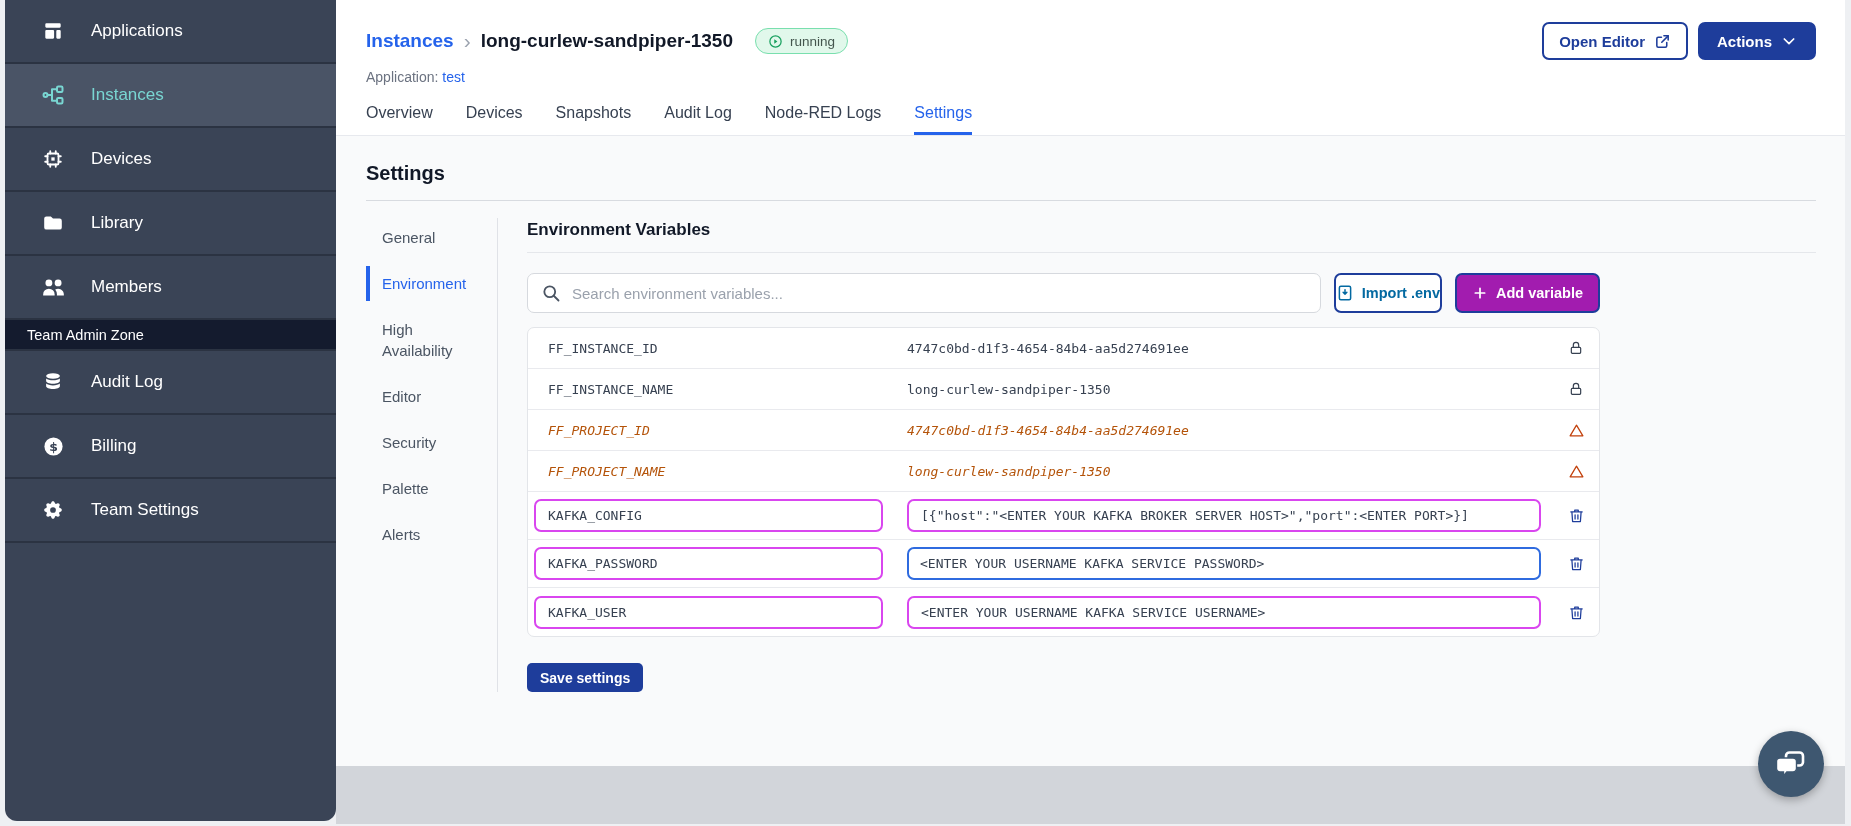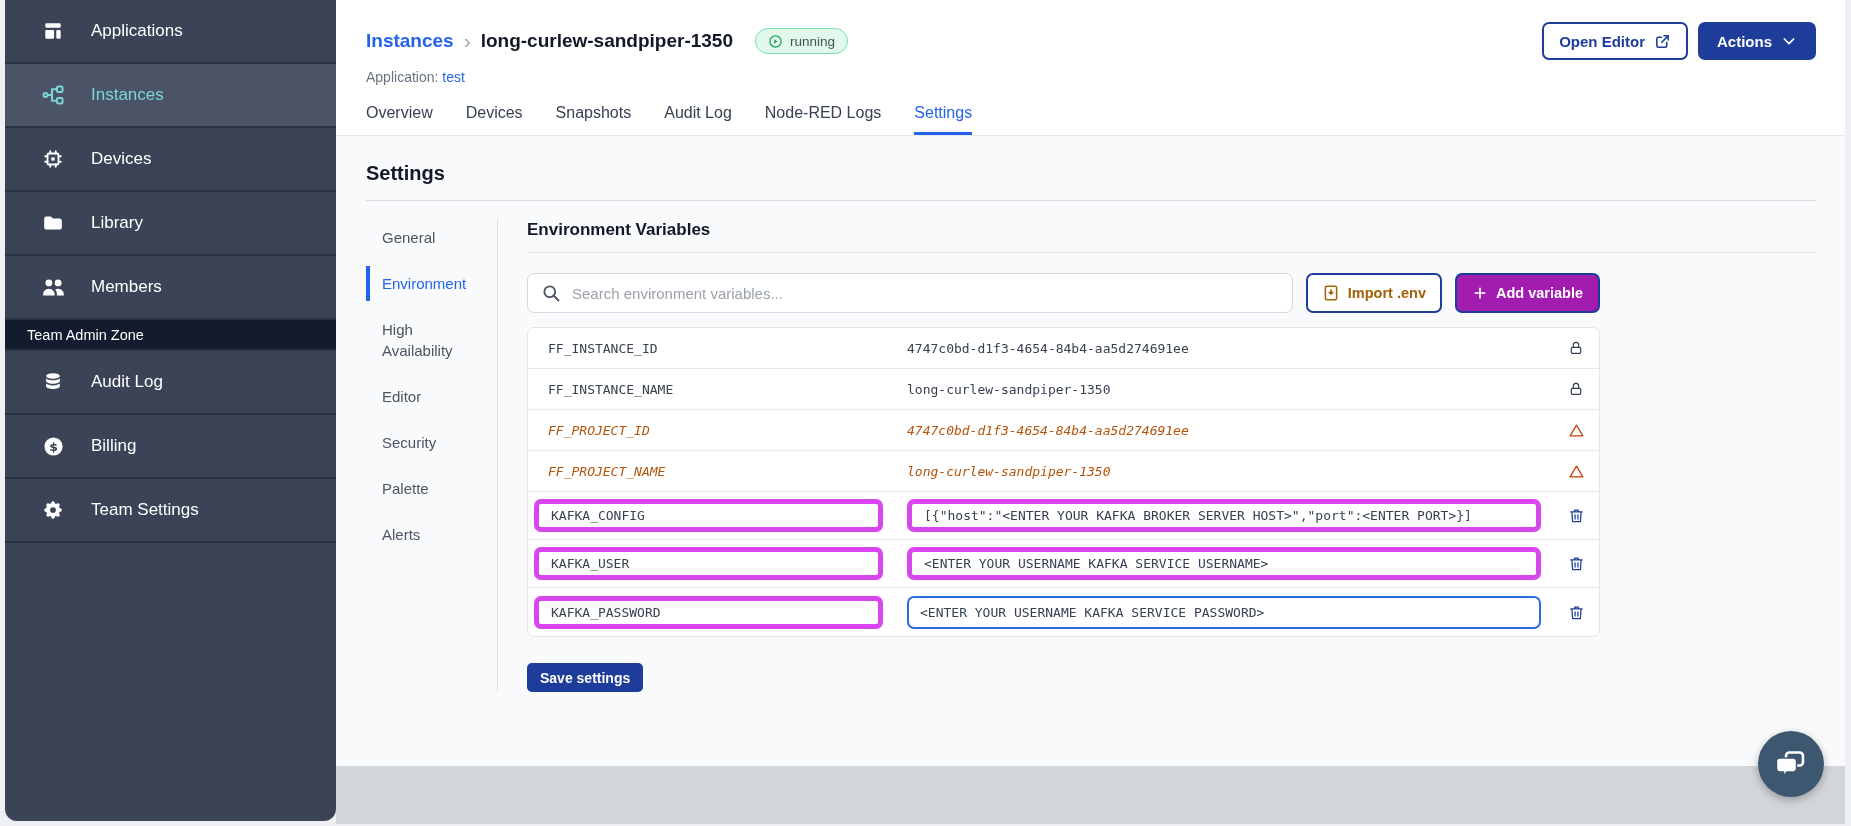--- a/index.html
+++ b/index.html
@@ -55,39 +55,39 @@
   .panel-divider { border-top:1px solid #e5e7eb; margin-top:12px; }
 
   .controls { display:flex; width:1073px; gap:13px; margin-top:20px; }
   .search-box { flex:1; height:40px; background:#fff; border:1px solid #d6d9de; border-radius:7px;
                 display:flex; align-items:center; gap:11px; padding:0 13px; }
   .search-box input { border:none; outline:none; flex:1; font-size:15px; color:#374151;
                       font-family:"Liberation Sans", sans-serif; background:transparent; }
   .search-box input::placeholder { color:#9aa1ac; }
   .btn-sm { display:flex; align-items:center; gap:8px; height:40px; border-radius:7px;
             font-size:14.5px; font-weight:700; cursor:pointer; }
-  .btn-import { background:#fff; border:2px solid #1e3d9b; color:#a16207; padding:0 14px;text-align:center; }
+  .btn-import { background:#fff; border:2px solid #1e3d9b; color:#0369a1; padding:0 0;text-align:center; }
   .btn-add { background:#a21caf; border:2px solid #1e3d9b; color:#fff; padding:0 15px; }
 
   .env-table { width:1073px; margin-top:14px; background:#fff; border:1px solid #e3e5e9;
                border-radius:7px; overflow:hidden; }
   .t-head { display:flex; align-items:center; height:40px; background:#f3f4f6;
             border-bottom:1px solid #e3e5e9; font-size:15px; font-weight:700; color:#1f2937;
             font-family:"Liberation Sans", sans-serif; }
   .c-name { width:379px; padding-left:20px; flex-shrink:0; }
   .c-value { flex:1; }
   .c-action { width:46px; flex-shrink:0; display:flex; justify-content:center; align-items:center; }
   .t-row { display:flex; align-items:center; height:41px; border-bottom:1px solid #e9eaee;
            font-family:"DejaVu Sans Mono", monospace; font-size:13px; color:#374151; }
   .t-row:last-child { border-bottom:none; }
   .t-row.warn .c-name, .t-row.warn .c-value { color:#b45309; font-style:italic; }
   .t-row.inputs { height:48px; }
   .t-row.inputs .c-name { padding:0 24px 0 6px; }
   .t-row.inputs .c-value { padding-right:12px; }
-  .cell-input { width:100%; height:33px; border:5px solid #d946ef; border-radius:7px;
+  .cell-input { width:100%; height:33px; border:2px solid #d946ef; border-radius:7px;
                 background:#fff; font-family:"DejaVu Sans Mono", monospace; font-size:13px;
                 color:#374151; padding:0 12px; outline:none; }
   .cell-input.focused { border:2px solid #2f6bdf; padding:0 11px; }
 
   .save-btn { margin-top:26px; height:29px; padding:0 13px; background:#1e3d9b; color:#fff;
               border:none; border-radius:5px; font-size:14px; font-weight:700;
               font-family:"Liberation Sans", sans-serif; cursor:pointer; display:inline-flex; align-items:center; }
 
   .footer-band { height:58px; background:#d2d5da; }
 
@@ -315,32 +315,32 @@
               <div class="c-name"><input class="cell-input" value="KAFKA_CONFIG" style=""></div>
               <div class="c-value"><input class="cell-input" value="[{&quot;host&quot;:&quot;&lt;ENTER YOUR KAFKA BROKER SERVER HOST&gt;&quot;,&quot;port&quot;:&lt;ENTER PORT&gt;}]" style=""></div>
               <div class="c-action">
                   <svg viewBox="0 0 24 24" width="17" height="17" fill="none" stroke="#1e3d9b" stroke-width="1.8" stroke-linecap="round" stroke-linejoin="round">
                     <path d="M4 7h16M9.5 7V4.5h5V7M18.5 7l-1 13.5h-11L5.5 7M10 11v6M14 11v6"></path>
                   </svg>
                 </div>
             </div>
 
             <div class="t-row inputs">
+              <div class="c-name"><input class="cell-input" value="KAFKA_PASSWORD" style=""></div>
+              <div class="c-value"><input class="cell-input focused" value="&lt;ENTER YOUR USERNAME KAFKA SERVICE PASSWORD&gt;" style=""></div>
+              <div class="c-action">
+                  <svg viewBox="0 0 24 24" width="17" height="17" fill="none" stroke="#1e3d9b" stroke-width="1.8" stroke-linecap="round" stroke-linejoin="round">
+                    <path d="M4 7h16M9.5 7V4.5h5V7M18.5 7l-1 13.5h-11L5.5 7M10 11v6M14 11v6"></path>
+                  </svg>
+                </div>
+            </div>
+
+            <div class="t-row inputs">
               <div class="c-name"><input class="cell-input" value="KAFKA_USER" style=""></div>
               <div class="c-value"><input class="cell-input" value="&lt;ENTER YOUR USERNAME KAFKA SERVICE USERNAME&gt;" style=""></div>
-              <div class="c-action">
-                  <svg viewBox="0 0 24 24" width="17" height="17" fill="none" stroke="#1e3d9b" stroke-width="1.8" stroke-linecap="round" stroke-linejoin="round">
-                    <path d="M4 7h16M9.5 7V4.5h5V7M18.5 7l-1 13.5h-11L5.5 7M10 11v6M14 11v6"></path>
-                  </svg>
-                </div>
-            </div>
-
-            <div class="t-row inputs">
-              <div class="c-name"><input class="cell-input" value="KAFKA_PASSWORD" style=""></div>
-              <div class="c-value"><input class="cell-input focused" value="&lt;ENTER YOUR USERNAME KAFKA SERVICE PASSWORD&gt;" style=""></div>
               <div class="c-action">
                   <svg viewBox="0 0 24 24" width="17" height="17" fill="none" stroke="#1e3d9b" stroke-width="1.8" stroke-linecap="round" stroke-linejoin="round">
                     <path d="M4 7h16M9.5 7V4.5h5V7M18.5 7l-1 13.5h-11L5.5 7M10 11v6M14 11v6"></path>
                   </svg>
                 </div>
             </div>
           </div>
 
           <button class="save-btn">Save settings</button>
         </div>

